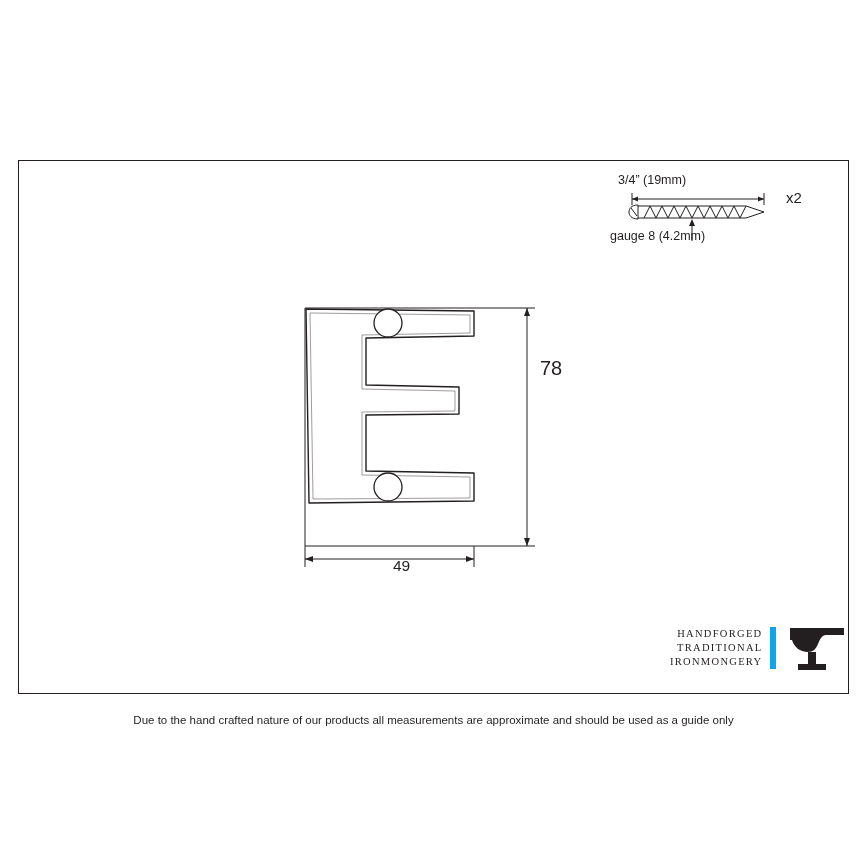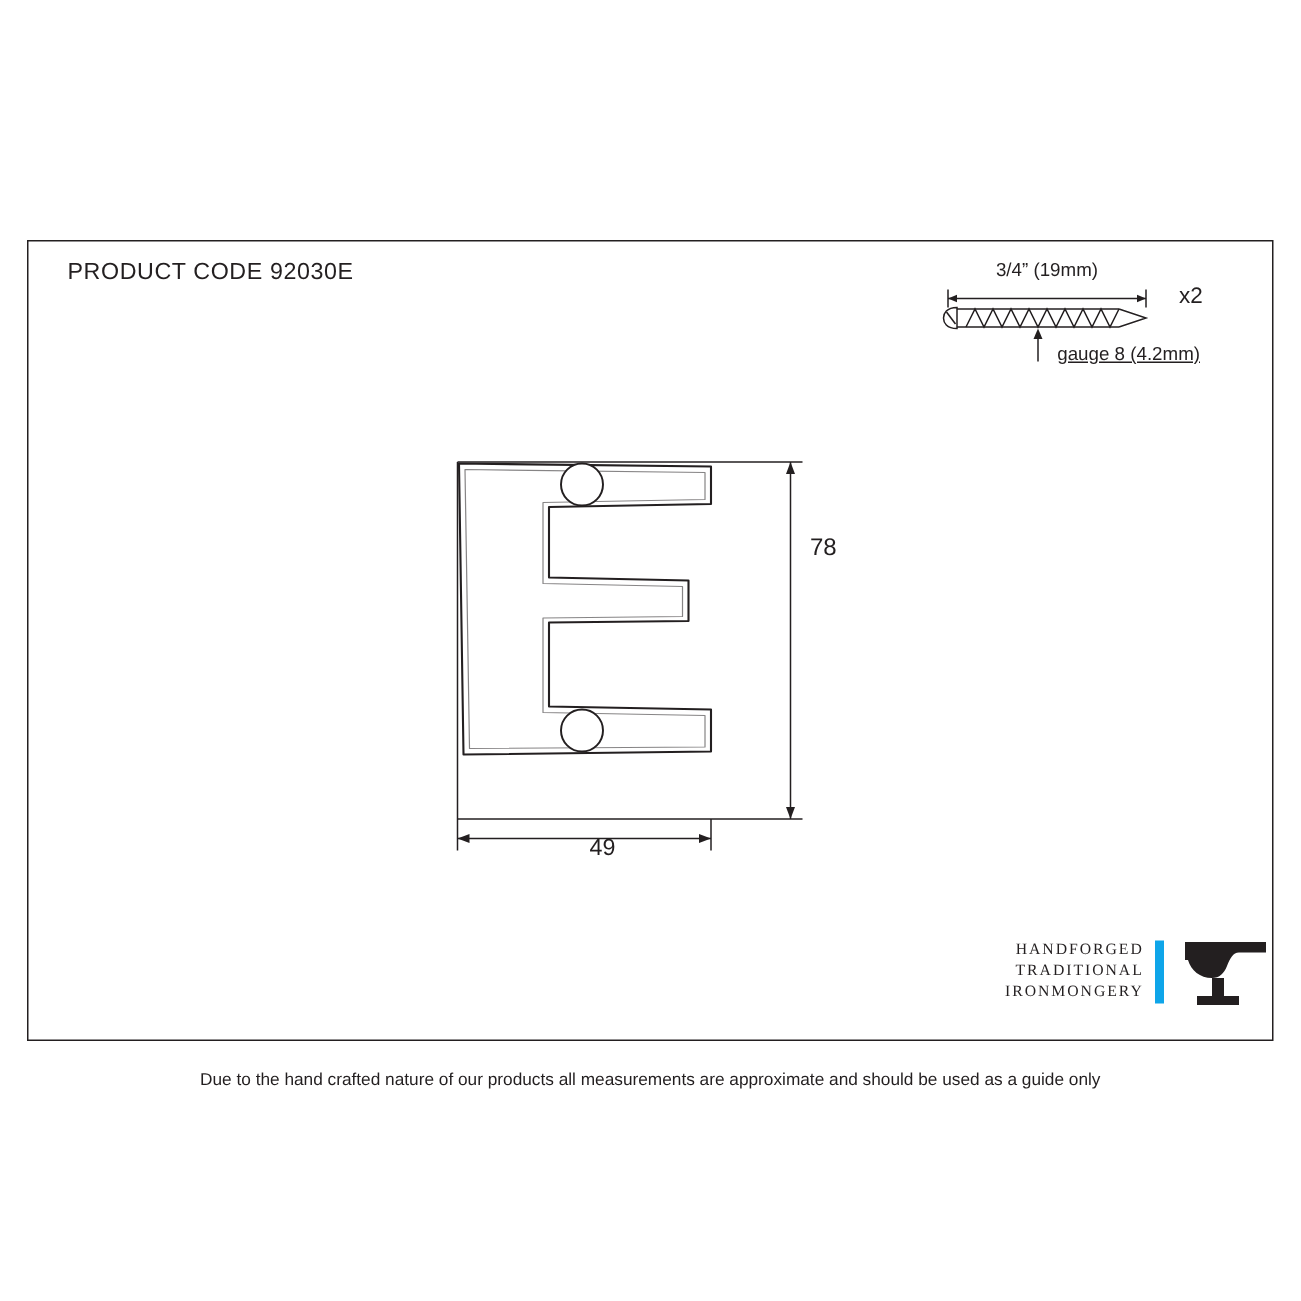--- a/index.html
+++ b/index.html
@@ -39,33 +39,31 @@
     right: 20px;
     top: 12px;
     width: 210px;
     height: 84px;
   }
   .screw-len-label {
     position: absolute;
     left: 0px;
     top: 0px;
     width: 160px;
-    text-align: center;
     font-size: 12.5px;
     white-space: nowrap;
   }
   .screw-gauge-label {
     position: absolute;
     left: -8px;
     top: 56px;
     width: 190px;
-    text-align: right;
+    text-align: left;
     font-size: 12.5px;
     white-space: nowrap;
-    text-decoration: underline;
   }
   .screw-qty {
     position: absolute;
     left: 168px;
     top: 16px;
     font-size: 15px;
   }
   .screw-svg {
     position: absolute;
     left: 0;
@@ -74,21 +72,21 @@
   
   .drawing {
     position: absolute;
     left: 0;
     top: 0;
   }
   .dim-78 {
     position: absolute;
     left: 521px;
     top: 196px;
-    font-size: 16px;
+    font-size: 20px;
   }
   .dim-49 {
     position: absolute;
     left: 374px;
     top: 396px;
     font-size: 15.5px;
   }
   
   .logo-block {
     position: absolute;
@@ -124,21 +122,20 @@
     font-size: 11.5px;
     color: #231f20;
     margin-top: 14px;
   }
 </style>
 </head>
 <body>
 
 <div id="sheet">
 
-  <div class="product-code">PRODUCT CODE 92030E</div>
 
   <div class="screw-block">
     <div class="screw-len-label">3/4” (19mm)</div>
 
     <svg class="screw-svg" width="200" height="56" viewBox="0 0 200 56">
 
       <line x1="14" y1="2" x2="14" y2="14" stroke="#231f20" stroke-width="1"></line>
       <line x1="146" y1="2" x2="146" y2="14" stroke="#231f20" stroke-width="1"></line>
       <line x1="14" y1="8" x2="146" y2="8" stroke="#231f20" stroke-width="1"></line>
       <polygon points="14,8 20,5.5 20,10.5" fill="#231f20"></polygon>

